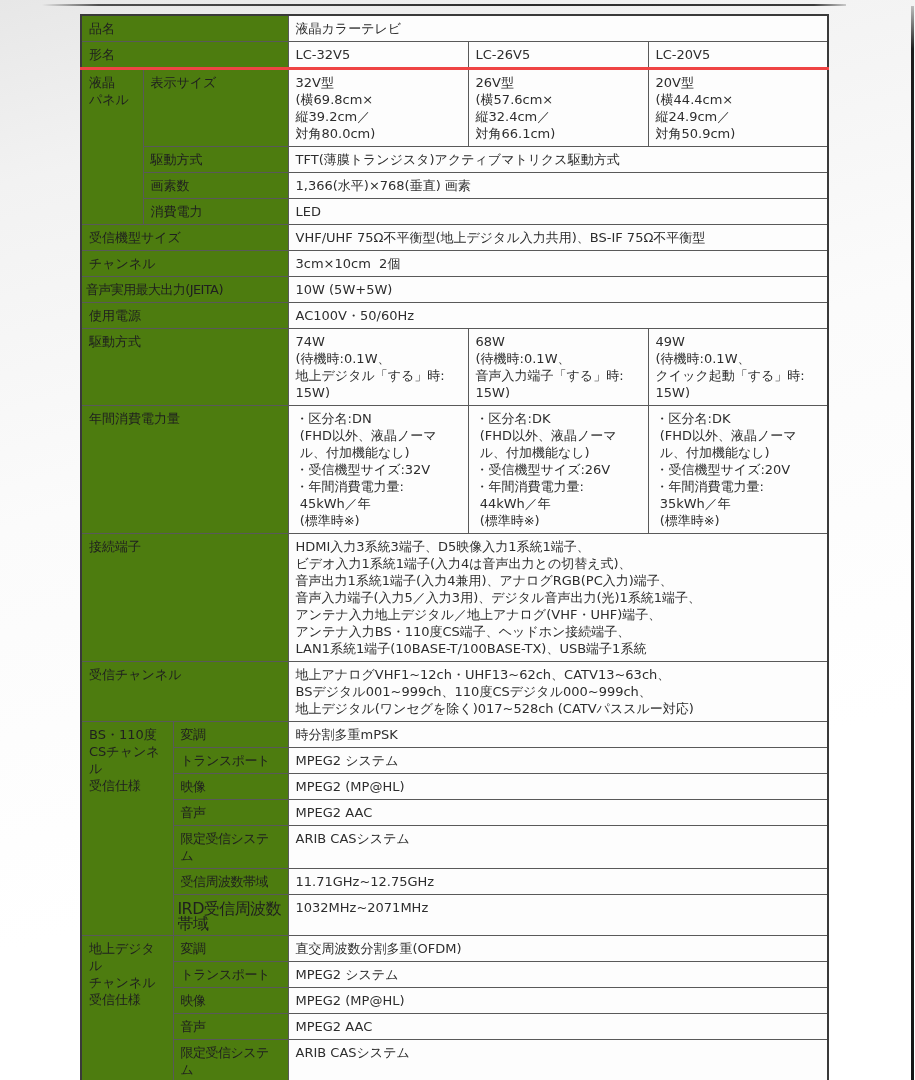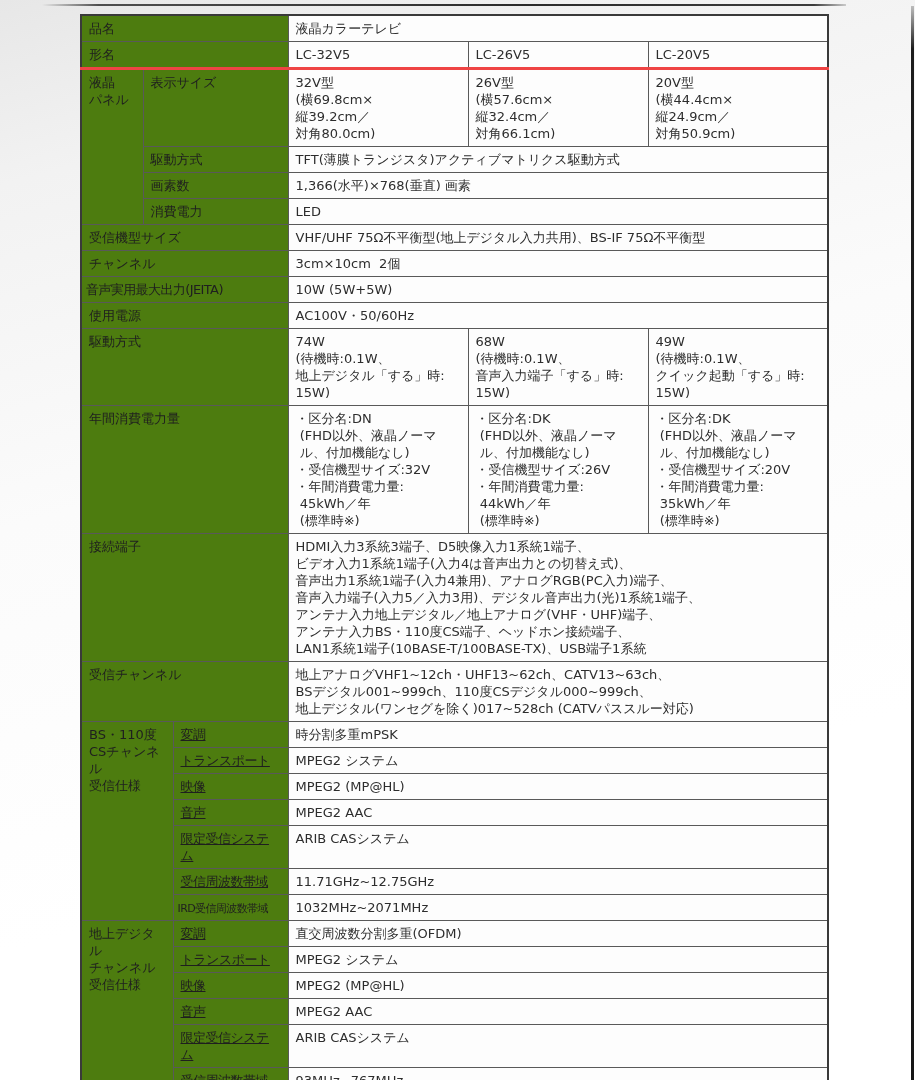--- a/index.html
+++ b/index.html
@@ -33,23 +33,23 @@
     line-height: 17px;
     color: #2d2d2d;
     vertical-align: top;
     white-space: pre-wrap;
     overflow: hidden;
   }
   td.lab {
     background: #4d7c0f;
     color: #1f1f1f;
   }
-  td.sub-lab { letter-spacing: -0.5px; text-decoration: underline; }
+  td.sub-lab { letter-spacing: -0.5px; }
   td.tight { letter-spacing: -0.6px; padding-left: 4px; padding-right: 2px; }
-  td.condensed { font-size: 11px; letter-spacing: -0.6px; padding-left: 4px; padding-right: 2px; line-height: 15px; padding-top: 6px; }
+  td.condensed { font-size: 16px; letter-spacing: -0.6px; padding-left: 4px; padding-right: 2px; line-height: 15px; padding-top: 6px; }
   tr.model-row td { border-bottom: 3px solid #ef4444; }
 </style>
 </head>
 <body>
 
 <div class="top-edge"></div>
 <div class="right-edge"></div>
 
 <table class="spec">
   <colgroup>

